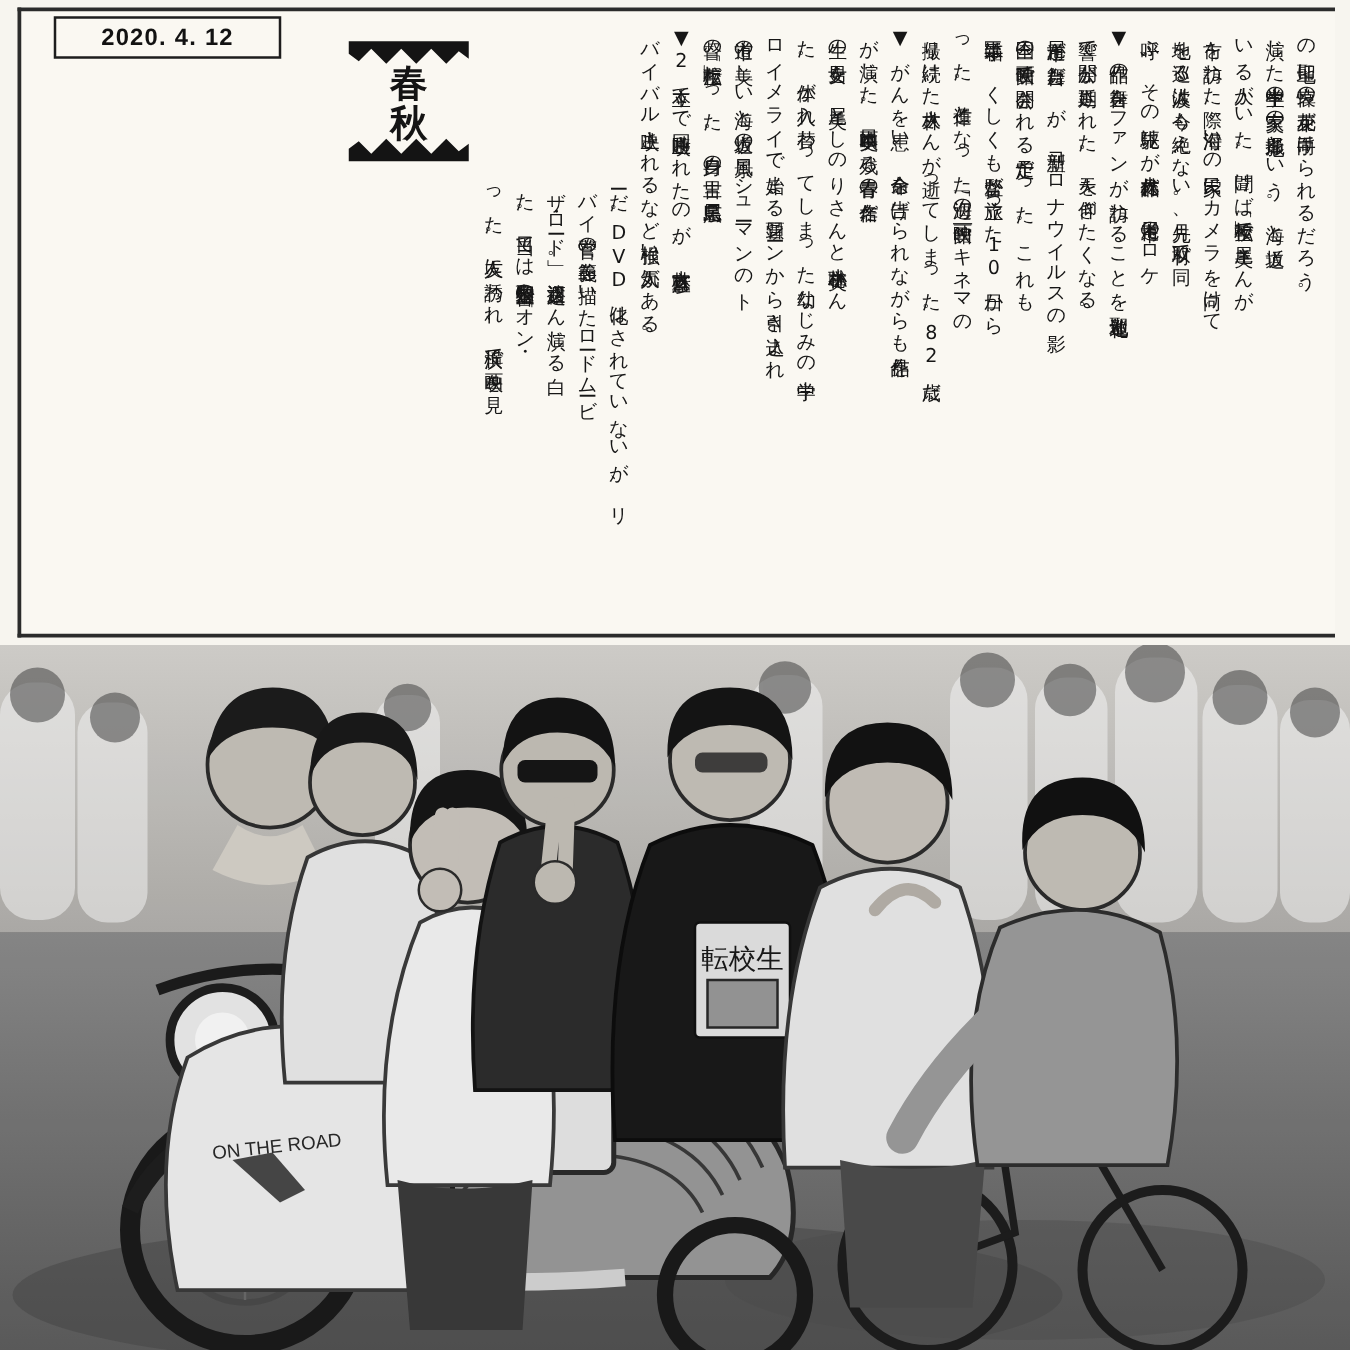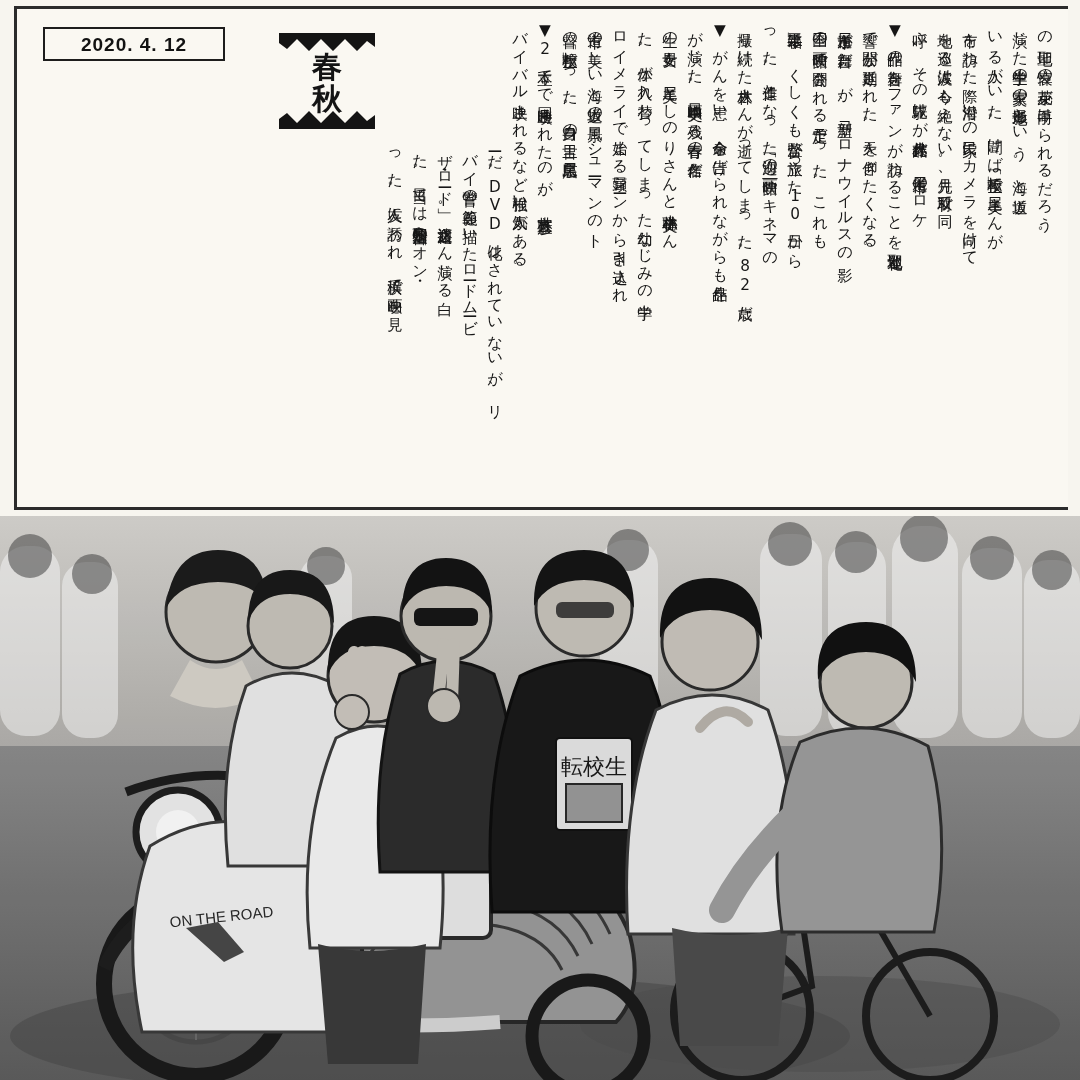--- a/index.html
+++ b/index.html
@@ -41,21 +41,21 @@
     border-left: 3px solid #2b2b2b;
     border-top: 3px solid #2b2b2b;
     border-bottom: 3px solid #2b2b2b;
     background: #faf8f2;
     box-sizing: border-box;
   }
 
   .date-box {
     position: absolute;
     left: 26px;
-    top: 18px;
+    top: 4px;
     width: 178px;
     height: 30px;
     border: 2px solid #1d1d1d;
     background: #faf8f2;
     display: flex;
     align-items: center;
     justify-content: center;
     z-index: 5;
     text-align: center;
   }

